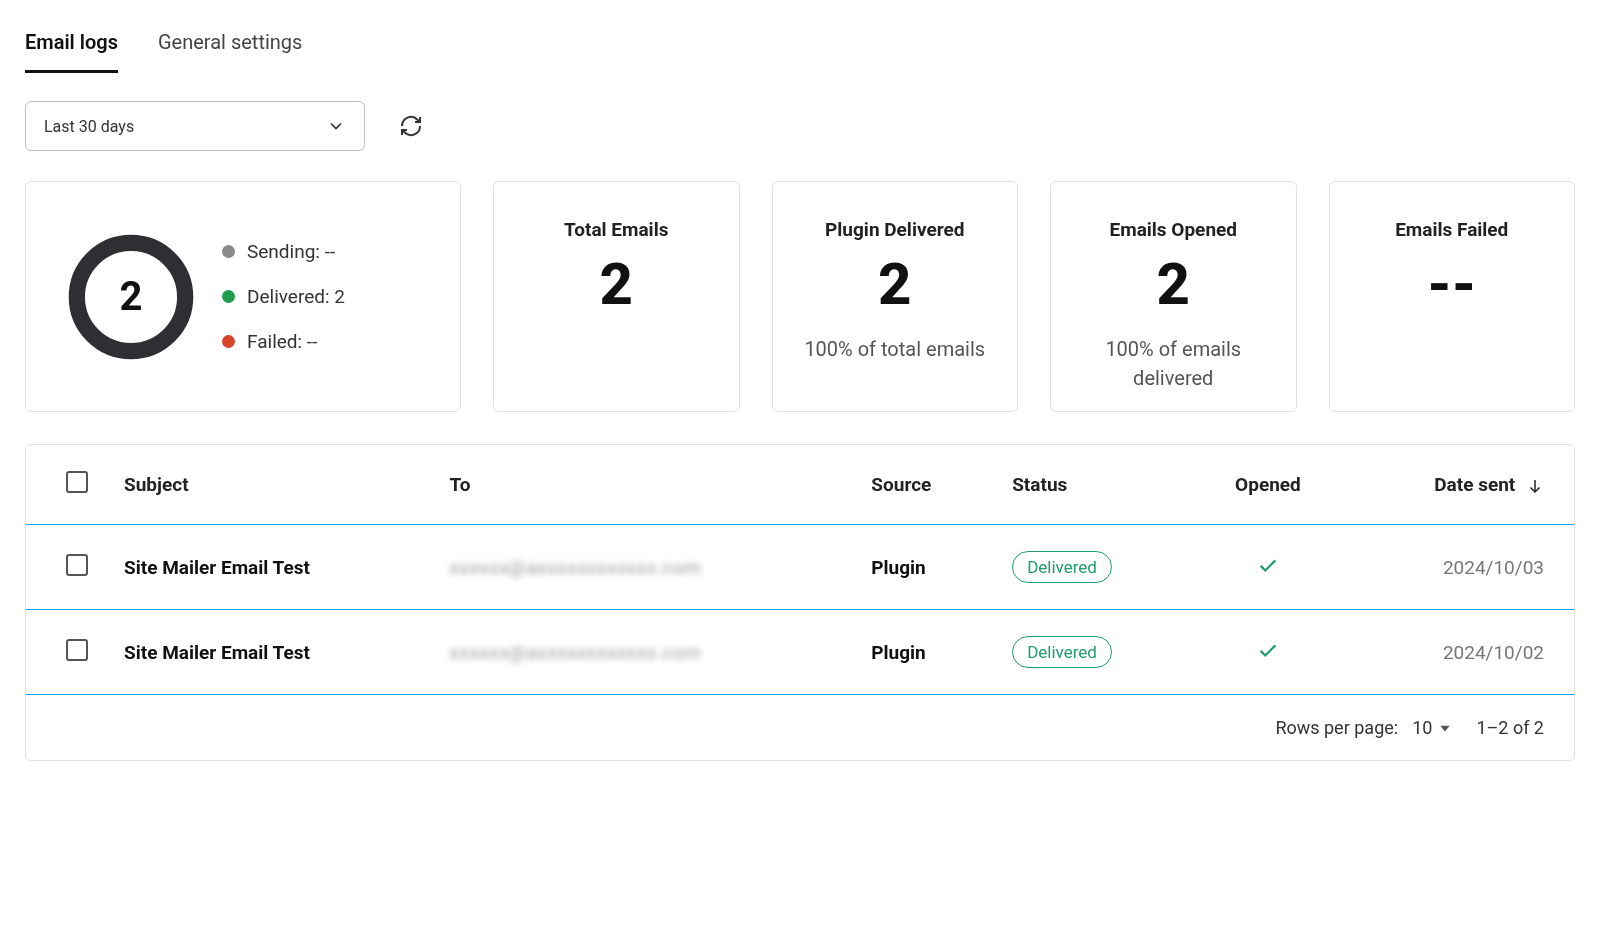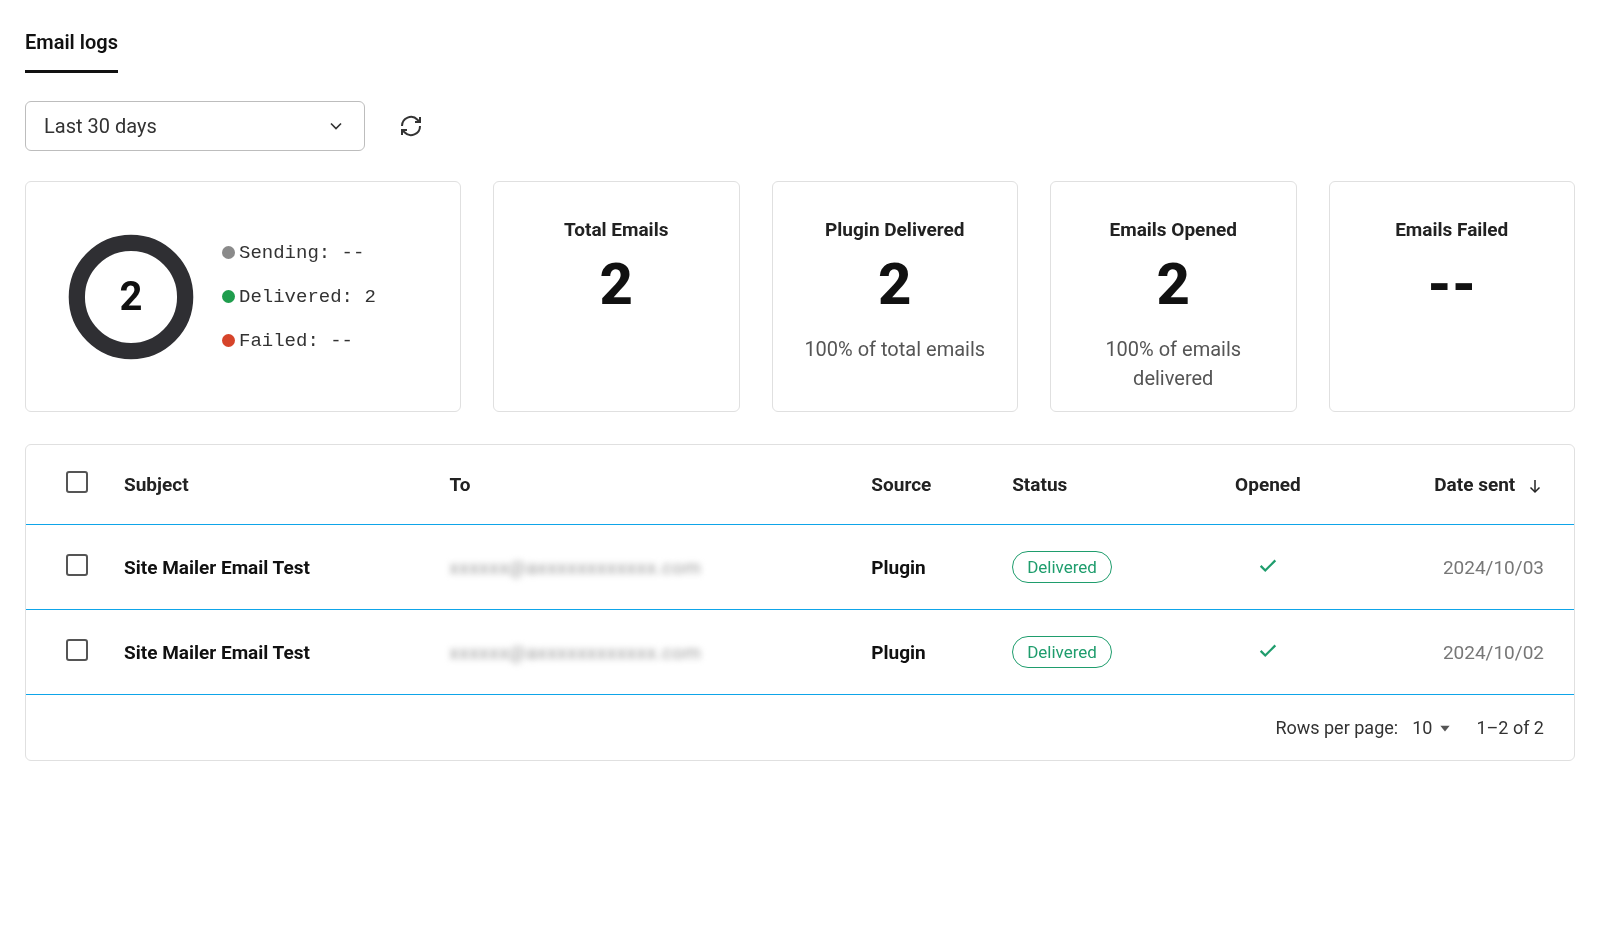--- a/index.html
+++ b/index.html
@@ -40,21 +40,21 @@
   }
   .select {
     display: flex;
     align-items: center;
     justify-content: space-between;
     width: 340px;
     height: 50px;
     padding: 0 18px;
     border: 1px solid #bdbdbd;
     border-radius: 6px;
-    font-size: 20px;
+    font-size: 16px;
     color: #333;
     cursor: pointer;
     background: #fff;
   }
   .chevron-down-svg { width: 20px; height: 20px; stroke:#333; stroke-width:2; fill:none; }
   .refresh-btn {
     width: 32px; height: 32px;
     display:flex; align-items:center; justify-content:center;
     cursor:pointer;
     color:#333;
@@ -95,21 +95,21 @@
     position:absolute;
     inset:0;
     display:flex;
     align-items:center;
     justify-content:center;
     font-size: 40px;
     font-weight: 700;
     color:#111;
   }
   .legend { display:flex; flex-direction:column; gap:22px; }
-  .legend-item { display:flex; align-items:center; gap:4px; font-size:19px; color:#333;font-family:Liberation Mono, monospace; }
+  .legend-item { display:flex; align-items:center; gap:12px; font-size:19px; color:#333; }
   .dot { width:13px; height:13px; border-radius:50%; flex-shrink:0; }
   .dot.gray { background:#8a8a8a; }
   .dot.green { background:#1f9d4d; }
   .dot.red { background:#d6442a; }
 
   .card .card-title { font-size:19px; font-weight:700; color:#222; margin-top:18px; }
   .card .card-value { font-size:58px; font-weight:800; color:#111; line-height:1; margin-top:14px; }
   .card .card-sub  { font-size:20px; color:#555; margin-top:22px; text-align:center; line-height:1.45; }
 
   
@@ -174,20 +174,21 @@
   .tri-down { width:14px; height:14px; }
   .tri-down polygon{ fill:#555; }
 
   th:first-child, td:first-child { width:70px; padding-left:40px; }
 </style>
 </head>
 <body>
 
 <div class="tabs">
   <div class="tab active">Email logs</div>
+  <div class="tab">General settings</div>
 </div>
 
 <div class="filter-row">
   <div class="select">
     <span>Last 30 days</span>
     <svg class="chevron-down-svg" viewBox="0 0 24 24">
         <polyline points="6 9 12 15 18 9"></polyline>
       </svg>
   </div>
   <div class="refresh-btn">

